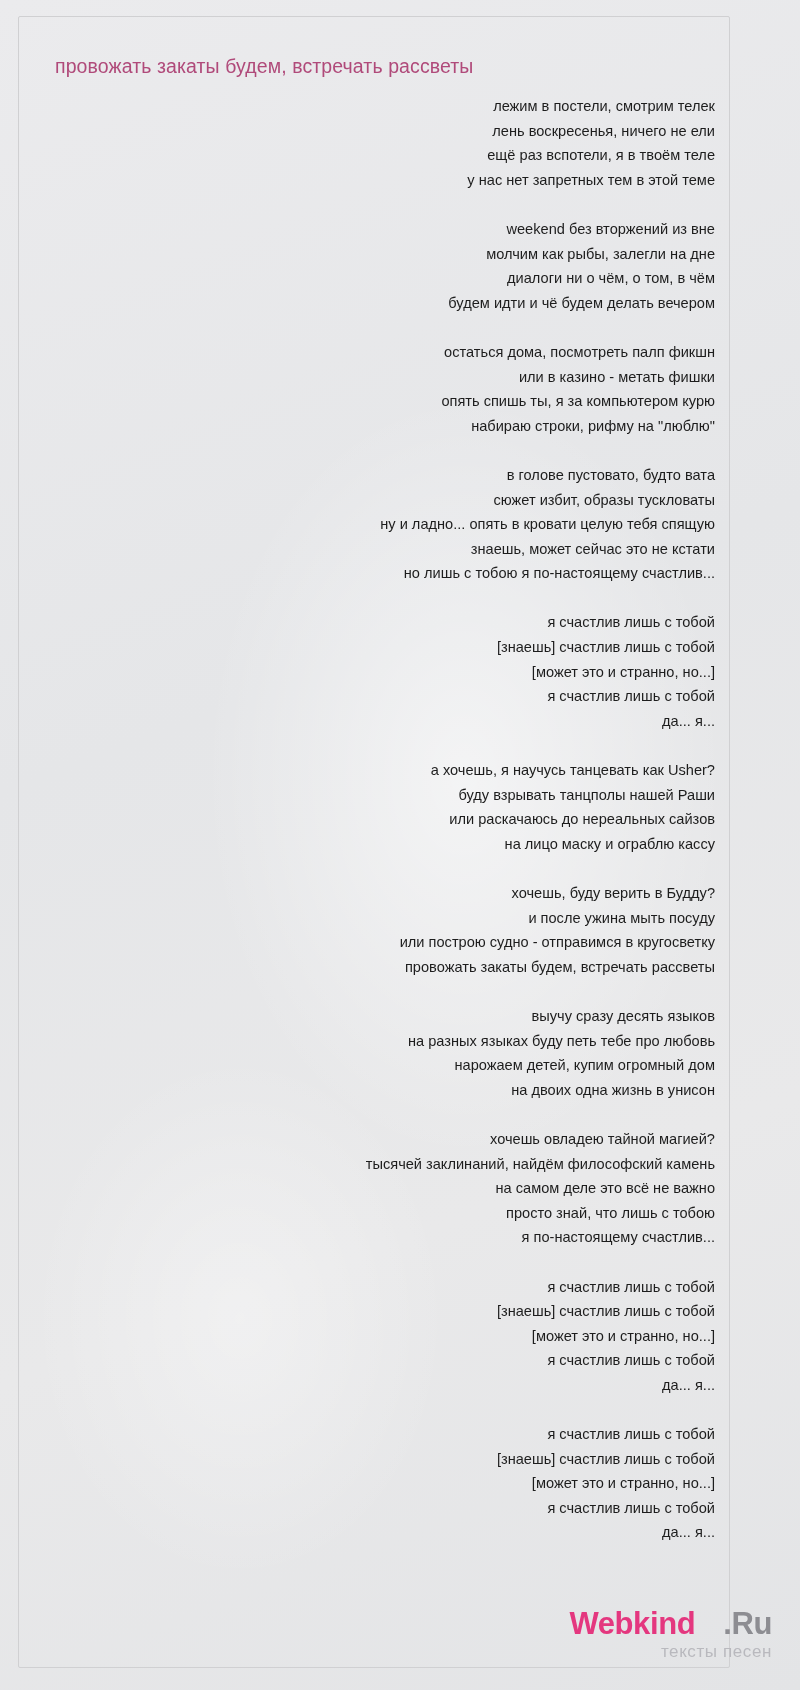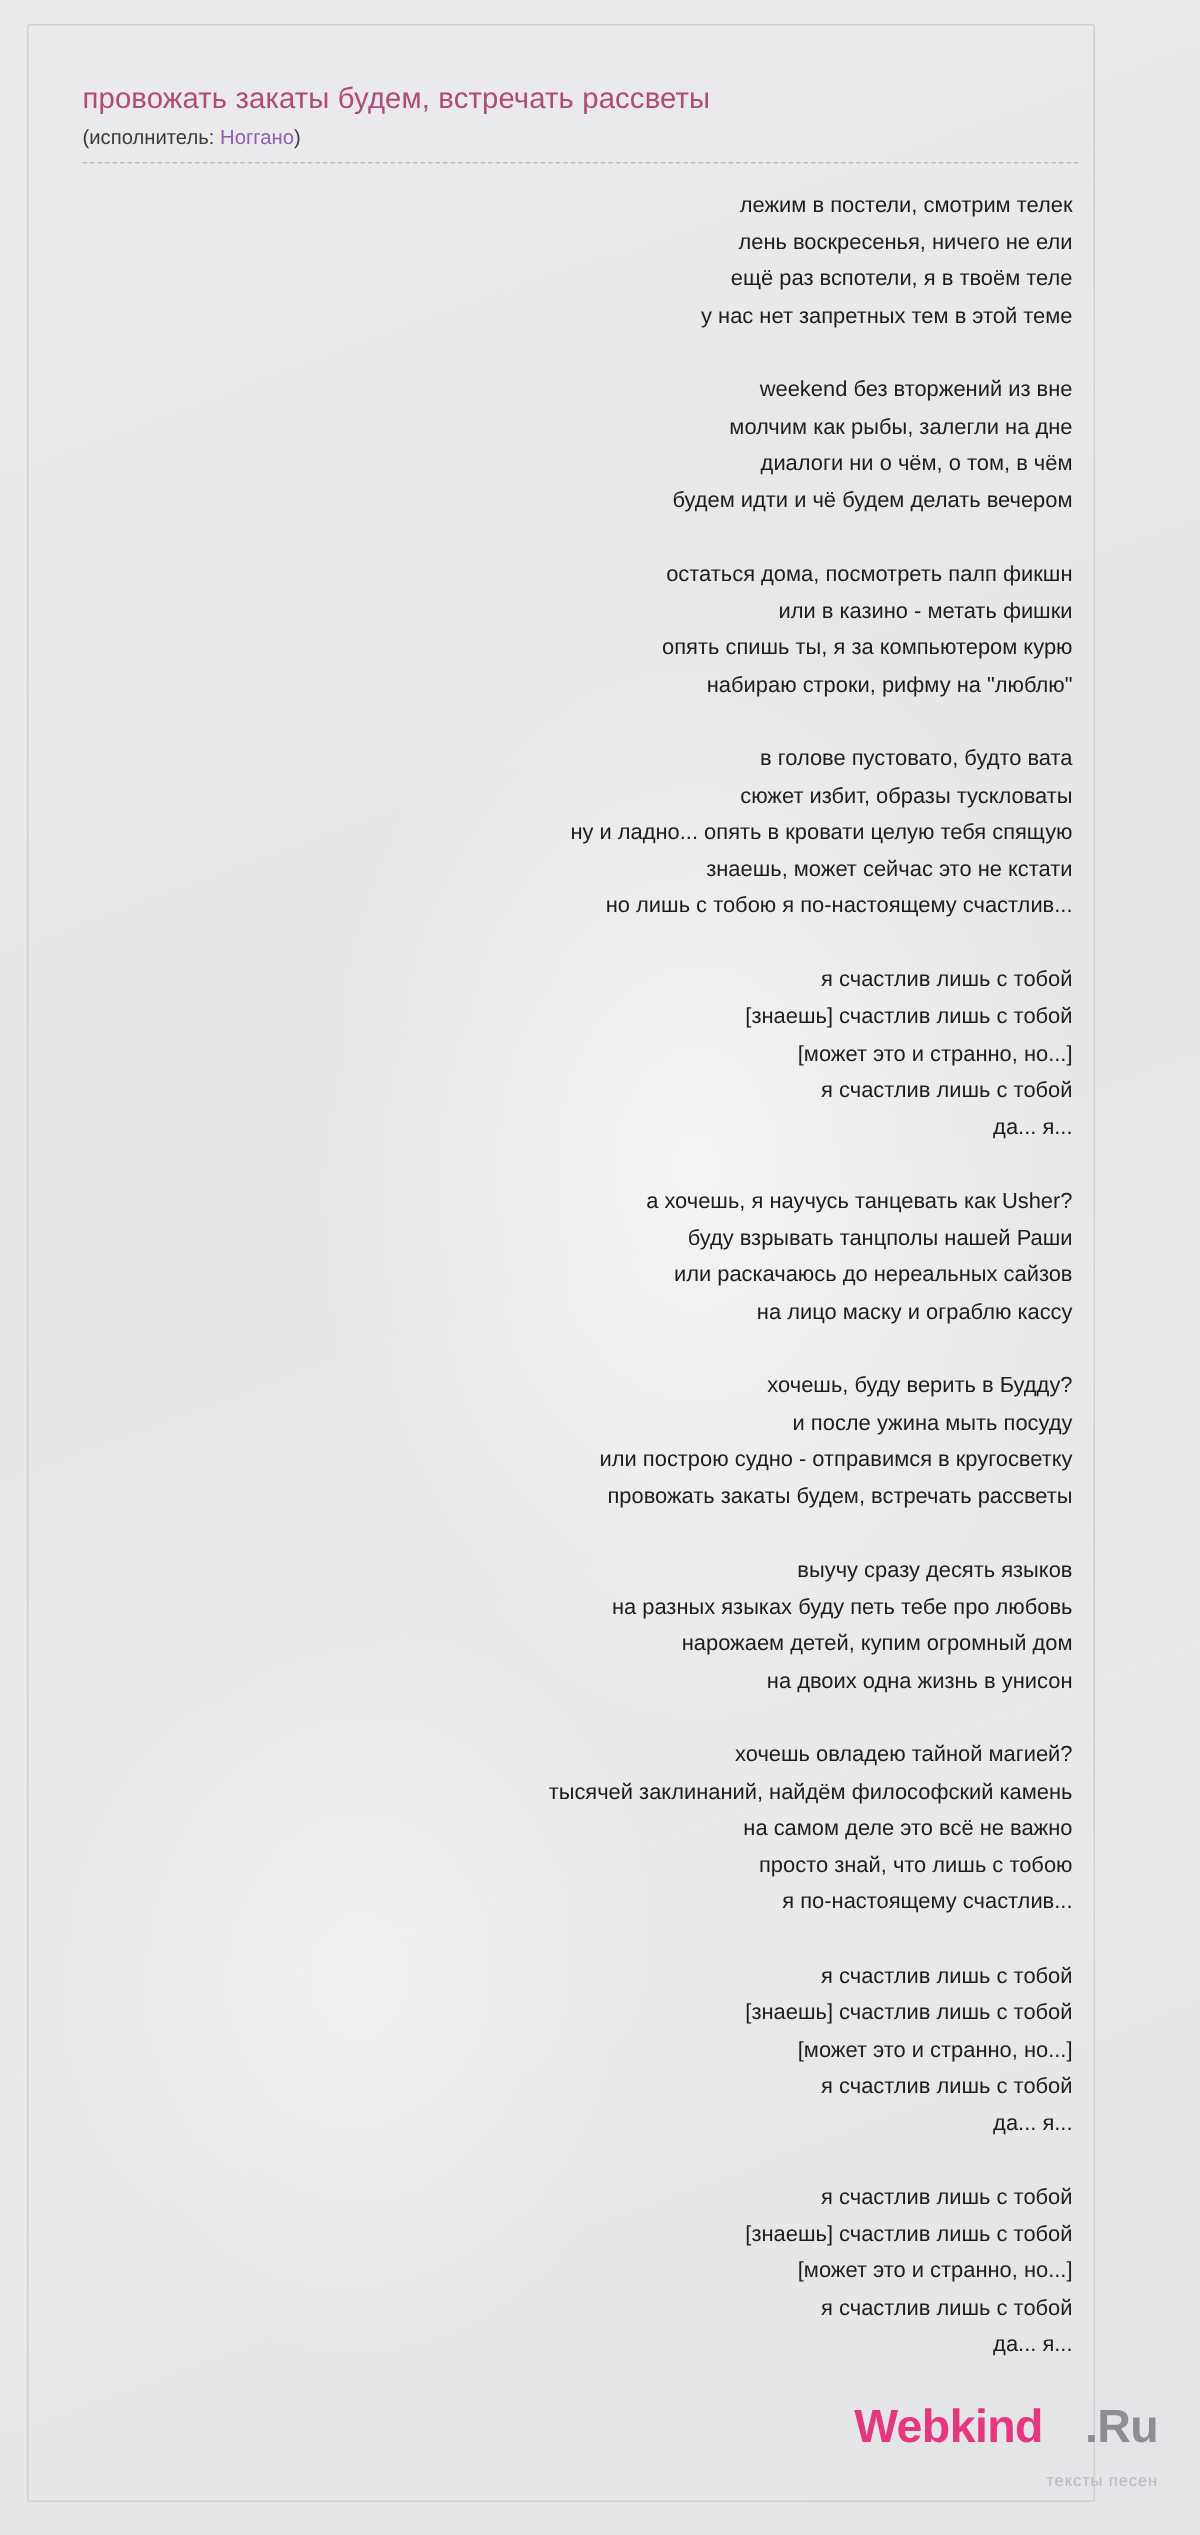--- a/index.html
+++ b/index.html
@@ -81,40 +81,36 @@
     font-weight: bold;
     color: #e4377f;
     letter-spacing: -0.4px;
   }
   .brand-main .suffix {
     color: #8d8d92;
     font-weight: bold;
     padding-left: 28px;
   }
   .brand-sub {
-    margin-top: 16px;
-    font-size: 11px;
+    margin-top: 4px;
+    font-size: 17px;
     color: #b9b9be;
     letter-spacing: 0.6px;
   }
 </style>
 </head>
 <body>
 
 <div class="page-bg"></div>
 
 <div class="sheet">
   <div class="content">
 
     <h1 class="song-title">провожать закаты будем, встречать рассветы</h1>
 
-    <div class="artist-line">
-      <span>(исполнитель:</span>
-      <a href="#">Ноггано</a><span>)</span>
-    </div>
 
     <div class="lyrics" id="lyrics-body"><p class="stanza"><span class="line">лежим в постели, смотрим телек</span><span class="line">лень воскресенья, ничего не ели</span><span class="line">ещё раз вспотели, я в твоём теле</span><span class="line">у нас нет запретных тем в этой теме</span></p><p class="stanza"><span class="line">weekend без вторжений из вне</span><span class="line">молчим как рыбы, залегли на дне</span><span class="line">диалоги ни о чём, о том, в чём</span><span class="line">будем идти и чё будем делать вечером</span></p><p class="stanza"><span class="line">остаться дома, посмотреть палп фикшн</span><span class="line">или в казино - метать фишки</span><span class="line">опять спишь ты, я за компьютером курю</span><span class="line">набираю строки, рифму на "люблю"</span></p><p class="stanza"><span class="line">в голове пустовато, будто вата</span><span class="line">сюжет избит, образы тускловаты</span><span class="line">ну и ладно... опять в кровати целую тебя спящую</span><span class="line">знаешь, может сейчас это не кстати</span><span class="line">но лишь с тобою я по-настоящему счастлив...</span></p><p class="stanza"><span class="line">я счастлив лишь с тобой</span><span class="line">[знаешь] счастлив лишь с тобой</span><span class="line">[может это и странно, но...]</span><span class="line">я счастлив лишь с тобой</span><span class="line">да... я...</span></p><p class="stanza"><span class="line">а хочешь, я научусь танцевать как Usher?</span><span class="line">буду взрывать танцполы нашей Раши</span><span class="line">или раскачаюсь до нереальных сайзов</span><span class="line">на лицо маску и ограблю кассу</span></p><p class="stanza"><span class="line">хочешь, буду верить в Будду?</span><span class="line">и после ужина мыть посуду</span><span class="line">или построю судно - отправимся в кругосветку</span><span class="line">провожать закаты будем, встречать рассветы</span></p><p class="stanza"><span class="line">выучу сразу десять языков</span><span class="line">на разных языках буду петь тебе про любовь</span><span class="line">нарожаем детей, купим огромный дом</span><span class="line">на двоих одна жизнь в унисон</span></p><p class="stanza"><span class="line">хочешь овладею тайной магией?</span><span class="line">тысячей заклинаний, найдём философский камень</span><span class="line">на самом деле это всё не важно</span><span class="line">просто знай, что лишь с тобою</span><span class="line">я по-настоящему счастлив...</span></p><p class="stanza"><span class="line">я счастлив лишь с тобой</span><span class="line">[знаешь] счастлив лишь с тобой</span><span class="line">[может это и странно, но...]</span><span class="line">я счастлив лишь с тобой</span><span class="line">да... я...</span></p><p class="stanza"><span class="line">я счастлив лишь с тобой</span><span class="line">[знаешь] счастлив лишь с тобой</span><span class="line">[может это и странно, но...]</span><span class="line">я счастлив лишь с тобой</span><span class="line">да... я...</span></p></div>
 
   </div>
 </div>
 
 <div class="brand">
   <div class="brand-main"><span>Webkind</span><span class="suffix">.Ru</span></div>
   <div class="brand-sub">тексты песен</div>
 </div>

